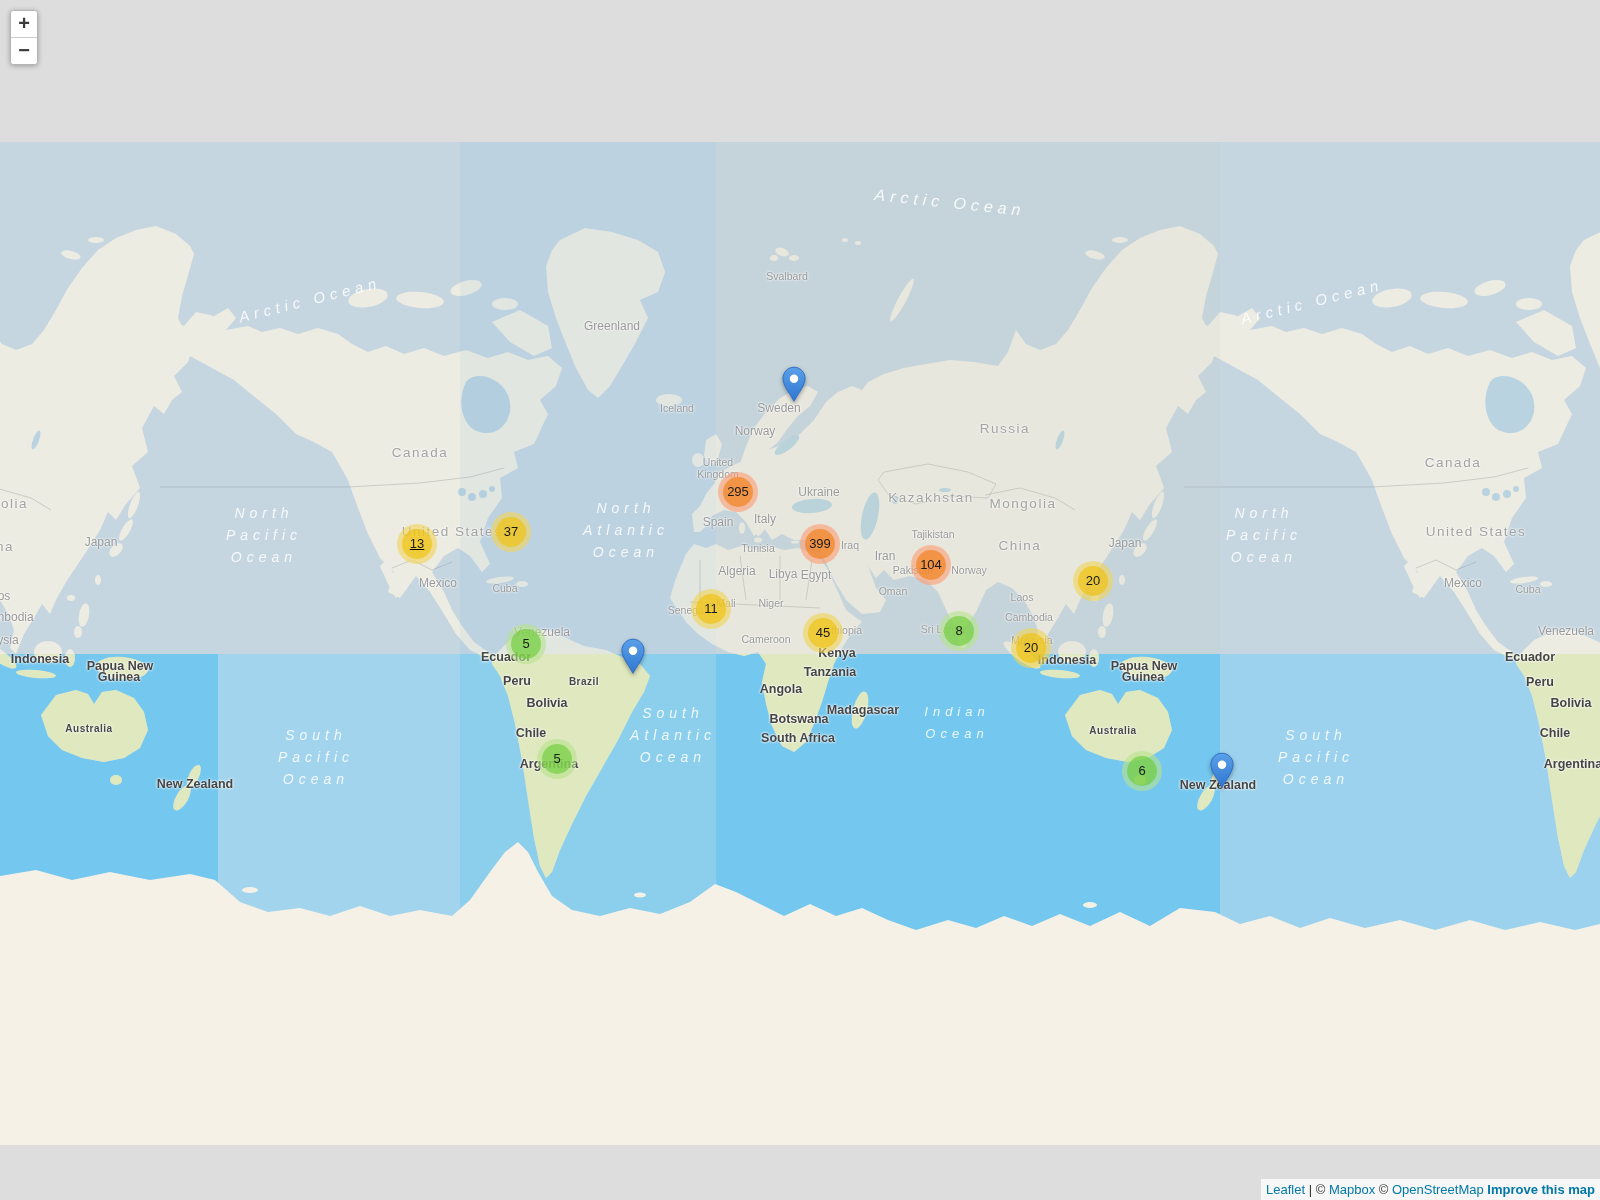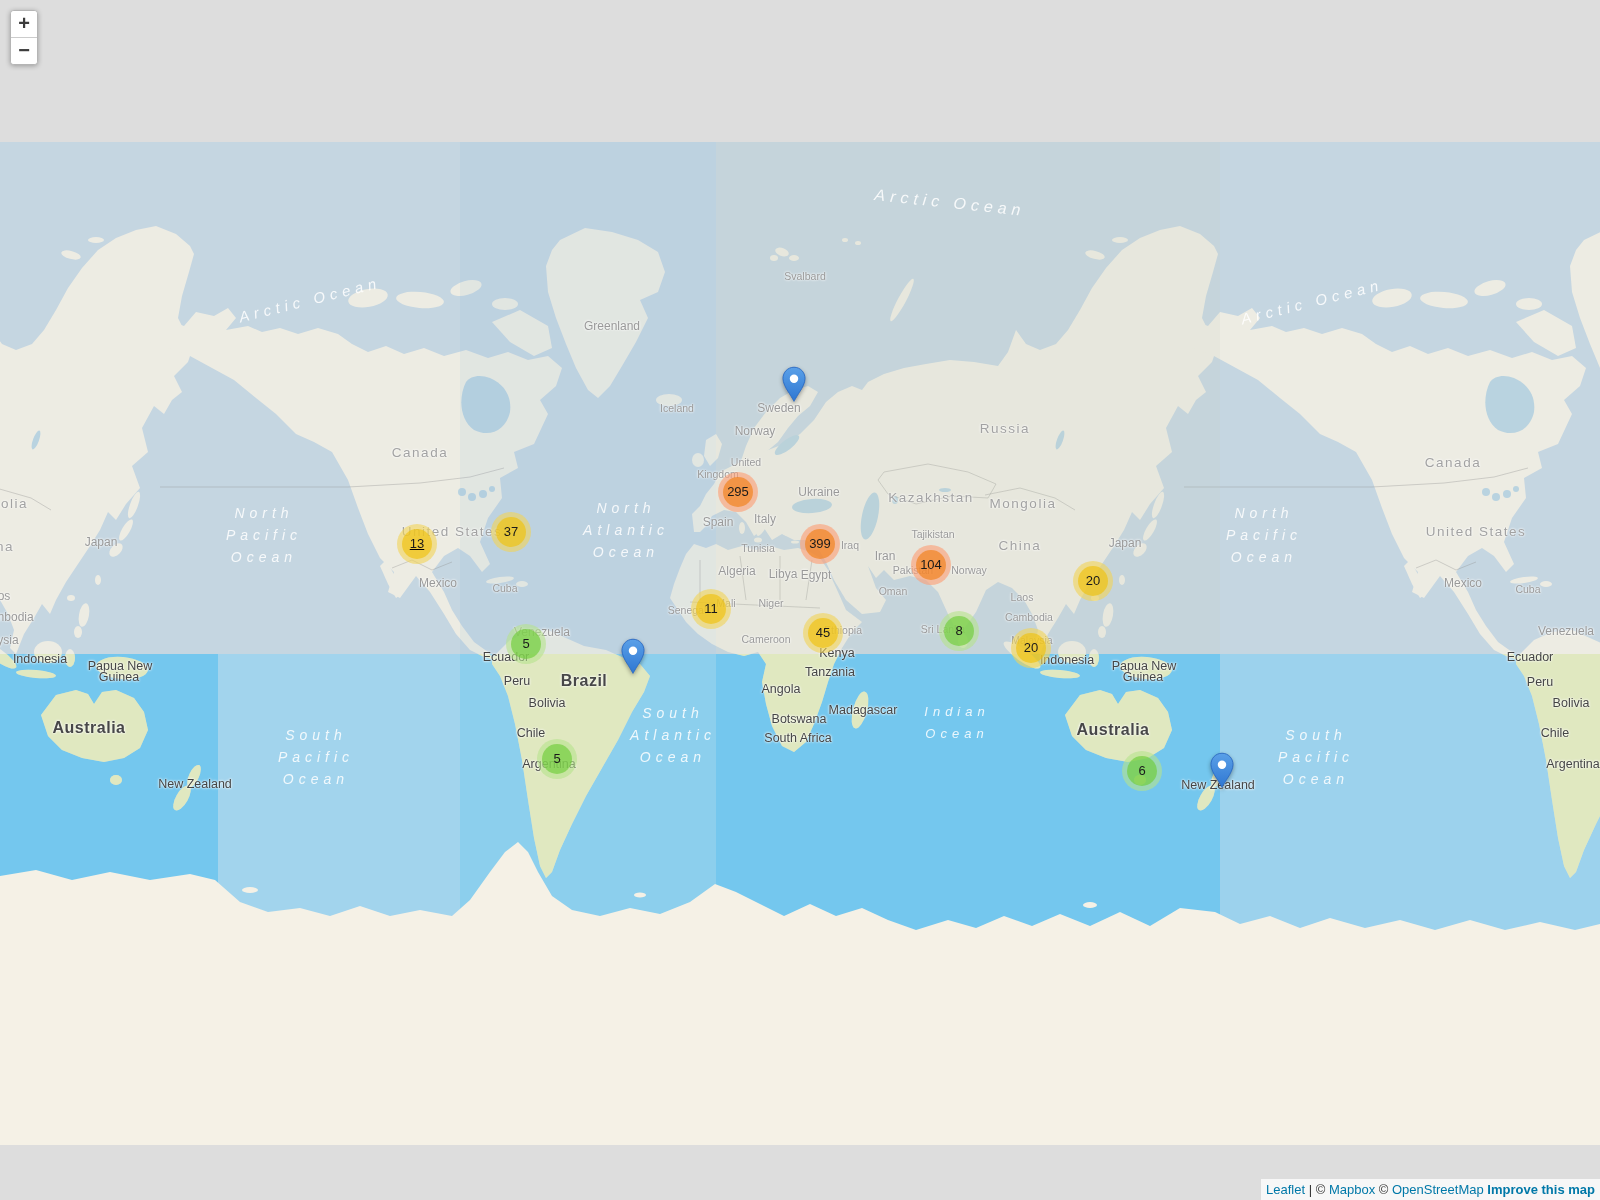--- a/index.html
+++ b/index.html
@@ -4,22 +4,22 @@
 <style>
   html,body{margin:0;padding:0;background:#ddd;font-family:"Liberation Sans",sans-serif;}
   #map{position:relative;width:1600px;height:1200px;overflow:hidden;background:#ddd;}
   #basemap{position:absolute;left:0;top:0;}
   
   .clabel{position:absolute;transform:translate(-50%,-50%);white-space:nowrap;color:#999;
     font-size:11.5px;text-shadow:0 0 2px #fff,0 0 3px rgba(255,255,255,.9);z-index:3;}
   .clabel.sm{font-size:10.5px;}
   .clabel.md{font-size:12px;}
   .clabel.lg{font-size:13.5px;letter-spacing:1.5px;color:#a2a2a2;}
-  .clabel.dk{font-size:12.5px;font-weight:normal;color:#454545;text-shadow:0 0 2px #fff,0 0 3px #fff;}
-  .clabel.dl{font-size:16px;font-weight:bold;color:#474747;letter-spacing:.5px;text-shadow:0 0 2px #fff,0 0 3px #fff;}
+  .clabel.dk{font-size:12.5px;font-weight:bold;color:#454545;text-shadow:0 0 2px #fff,0 0 3px #fff;}
+  .clabel.dl{font-size:10px;font-weight:bold;color:#474747;letter-spacing:.5px;text-shadow:0 0 2px #fff,0 0 3px #fff;}
   .olabel{position:absolute;transform:translate(-50%,-50%);color:rgba(255,255,255,.85);
     font-style:italic;letter-spacing:5px;text-align:center;line-height:22px;z-index:2;white-space:nowrap;}
   
   .cluster{position:absolute;width:40px;height:40px;margin-left:-20px;margin-top:-20px;
     border-radius:50%;z-index:5;cursor:pointer;}
   .cluster .inner{width:30px;height:30px;margin:5px;border-radius:50%;text-align:center;
     line-height:30px;font-size:13px;color:#1a1a1a;}
   .cluster.small{background:rgba(181,226,140,.6);}
   .cluster.small .inner{background:rgba(110,204,57,.65);}
   .cluster.medium{background:rgba(241,211,87,.6);}
@@ -190,24 +190,24 @@
       <div class="clabel md" style="left: 4px; top: 596px;">os</div>
       <div class="clabel md" style="left: 14px; top: 617px;">mbodia</div>
       <div class="clabel md" style="left: 8px; top: 640px;">ysia</div>
       <div class="clabel dk" style="left: 40px; top: 659px;">Indonesia</div>
       <div class="clabel dk" style="left: 120px; top: 666px;">Papua New</div>
       <div class="clabel dk" style="left: 119px; top: 677px;">Guinea</div>
       <div class="clabel dl" style="left: 89px; top: 728px;">Australia</div>
       <div class="clabel dk" style="left: 195px; top: 784px;">New Zealand</div>
       <div class="clabel md" style="left: 612px; top: 326px;">Greenland</div>
       <div class="clabel sm" style="left: 677px; top: 408px;">Iceland</div>
-      <div class="clabel sm" style="left: 787px; top: 276px; margin-left: 18px;">Svalbard</div>
+      <div class="clabel sm" style="left: 787px; top: 276px;">Svalbard</div>
       <div class="clabel md" style="left: 755px; top: 431px;">Norway</div>
       <div class="clabel md" style="left: 779px; top: 408px;">Sweden</div>
-      <div class="clabel sm" style="left: 718px; top: 462px; margin-left: 28px;">United</div>
+      <div class="clabel sm" style="left: 718px; top: 462px;">United</div>
       <div class="clabel sm" style="left: 718px; top: 474px;">Kingdom</div>
       <div class="clabel md" style="left: 718px; top: 522px;">Spain</div>
       <div class="clabel md" style="left: 765px; top: 519px;">Italy</div>
       <div class="clabel md" style="left: 819px; top: 492px;">Ukraine</div>
       <div class="clabel lg" style="left: 1005px; top: 428px;">Russia</div>
       <div class="clabel lg" style="left: 420px; top: 452px;">Canada</div>
       <div class="clabel lg" style="left: 452px; top: 531px;">United States</div>
       <div class="clabel md" style="left: 438px; top: 583px;">Mexico</div>
       <div class="clabel sm" style="left: 505px; top: 588px;">Cuba</div>
       <div class="clabel lg" style="left: 921px; top: 497px; padding-left: 20px;">Kazakhstan</div>

